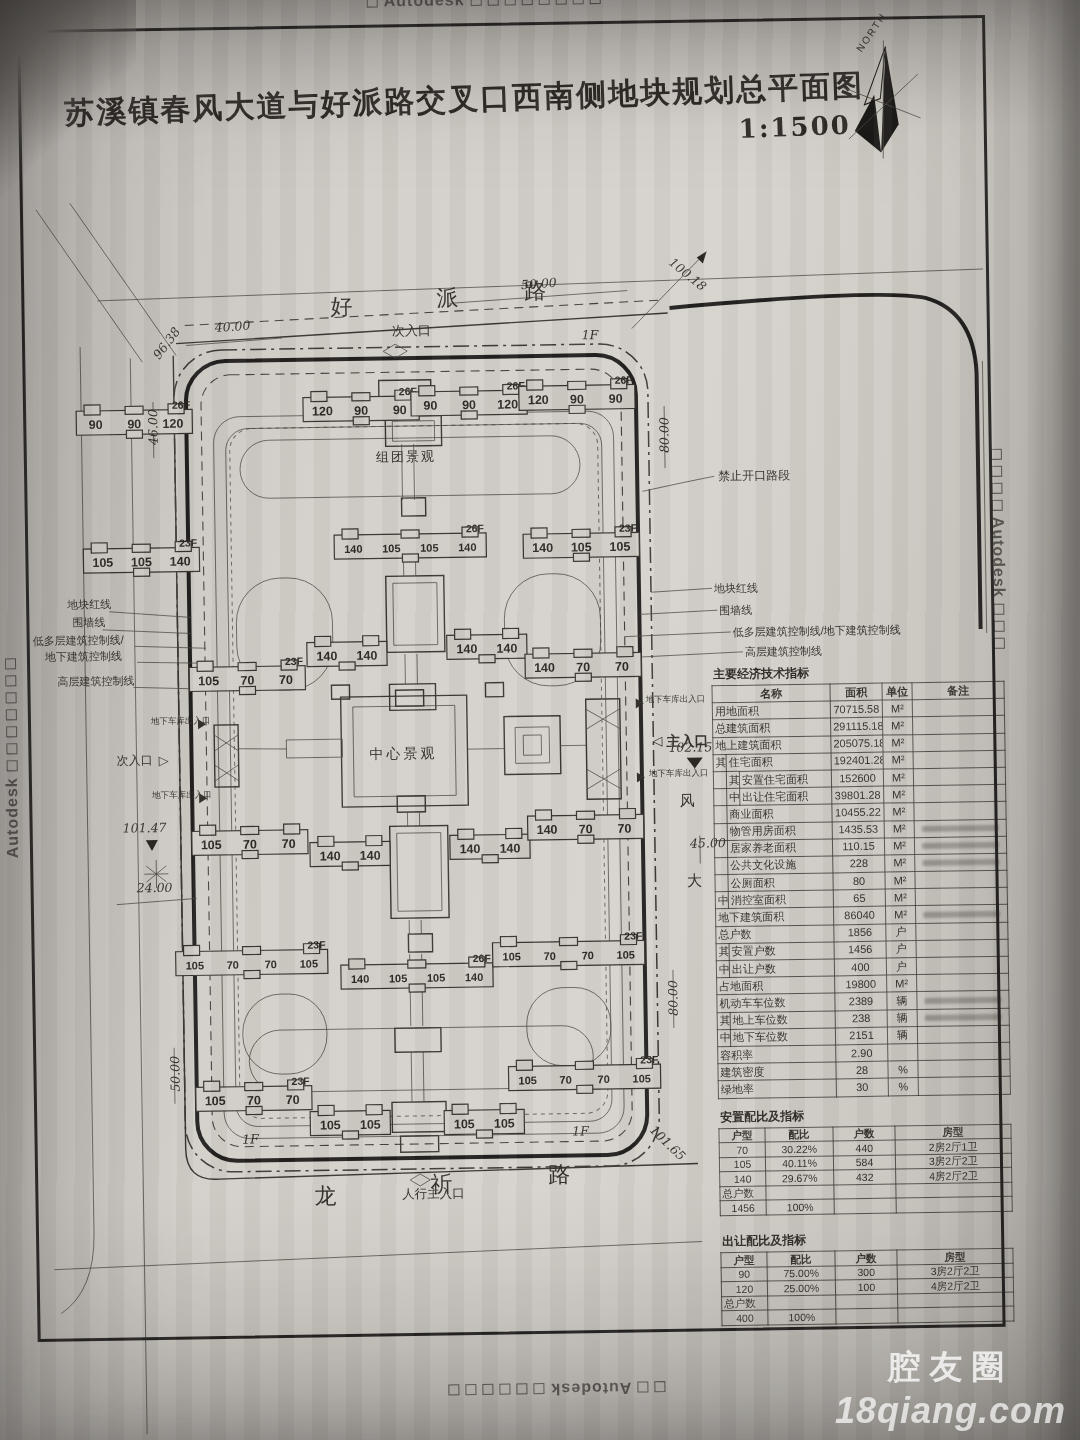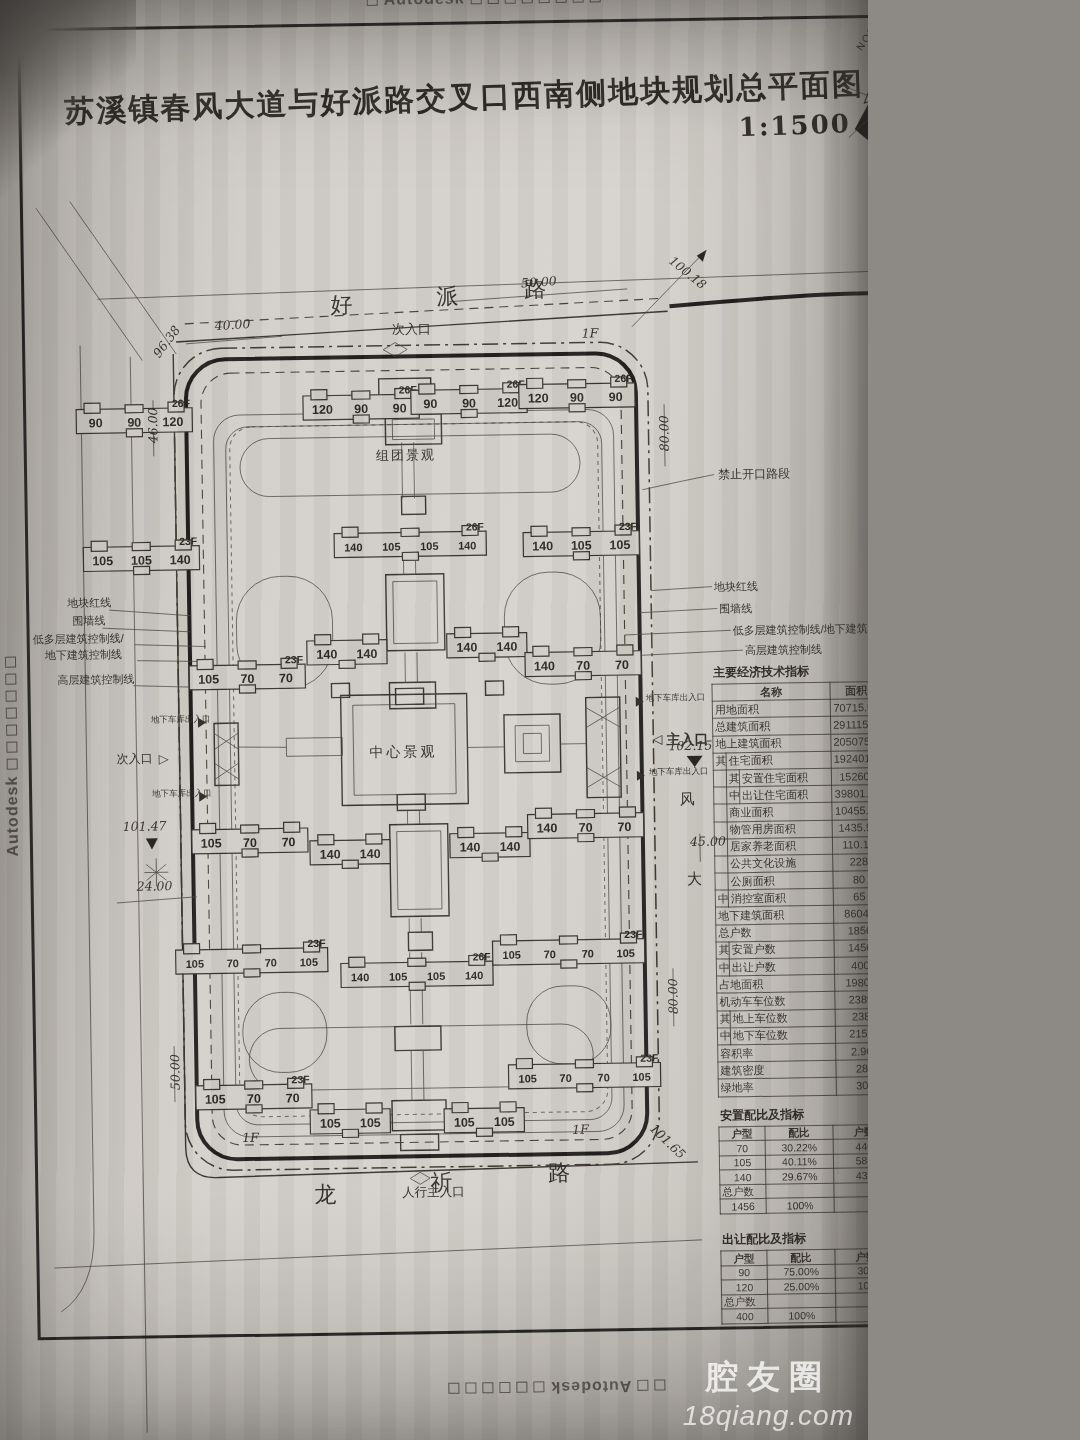--- a/index.html
+++ b/index.html
@@ -1,16 +1,16 @@
 <!DOCTYPE html>
 <html><head>
 <meta charset="utf-8">
 <style>
   html,body{margin:0;padding:0;background:#8d8a86;}
-  .photo{position:relative;width:868px;height:1440px;overflow:hidden;background:#0f766e;
+  .photo{position:relative;width:1080px;height:1440px;overflow:hidden;background:#0f766e;
          font-family:"Liberation Sans",sans-serif;}
   .paper{position:absolute;left:-14px;top:-12px;right:-14px;bottom:-12px;
          transform:rotate(-0.9deg);transform-origin:50% 50%;
          background:
            linear-gradient(180deg, rgba(90,86,82,.25), rgba(0,0,0,0) 10%, rgba(0,0,0,0) 82%, rgba(95,92,88,.22)),
            linear-gradient(100deg,#bab6b1 0%,#d3cfc9 30%,#d7d3cd 58%,#c9c5bf 82%,#b0aca7 100%);}
   .streaks{position:absolute;inset:0;pointer-events:none;
            background:repeating-linear-gradient(91deg, rgba(0,0,0,.03) 0 16px, rgba(255,255,255,.035) 16px 34px);}
   .vig{position:absolute;inset:0;pointer-events:none;
        box-shadow:inset 0 0 170px rgba(40,38,35,.45), inset 0 0 45px rgba(60,57,53,.2);}
@@ -58,21 +58,21 @@
   .stamp{position:absolute;display:flex;align-items:center;gap:6px;color:#45423e;opacity:.8;white-space:nowrap;}
   .stamp b{font-weight:700;font-size:16px;letter-spacing:1px;}
   .stamp i{width:9px;height:9px;border:1.5px solid currentColor;display:block;}
   .stamp-top{left:392px;top:2px;}
   .stamp-bottom{left:452px;top:1392px;transform:rotate(180deg);}
   .stamp-left{left:16px;top:862px;transform:rotate(-90deg);transform-origin:0 0;}
   .stamp-right{left:1024px;top:468px;transform:rotate(90deg);transform-origin:0 0;}
 
   .wm{position:absolute;right:14px;bottom:8px;text-align:center;color:rgba(255,255,255,.78);}
   .wm1{font-weight:700;font-size:33px;letter-spacing:9px;}
-  .wm2{font-weight:400;font-style:italic;font-size:28px;letter-spacing:1px;color:rgba(255,255,255,.7);}
+  .wm2{font-weight:700;font-style:italic;font-size:36px;letter-spacing:1px;color:rgba(255,255,255,.7);}
 </style>
 </head>
 <body>
 
 <div class="photo">
  <div class="paper">
 
   <div class="stamp stamp-top">
         <i></i>
         <b>Autodesk</b>

